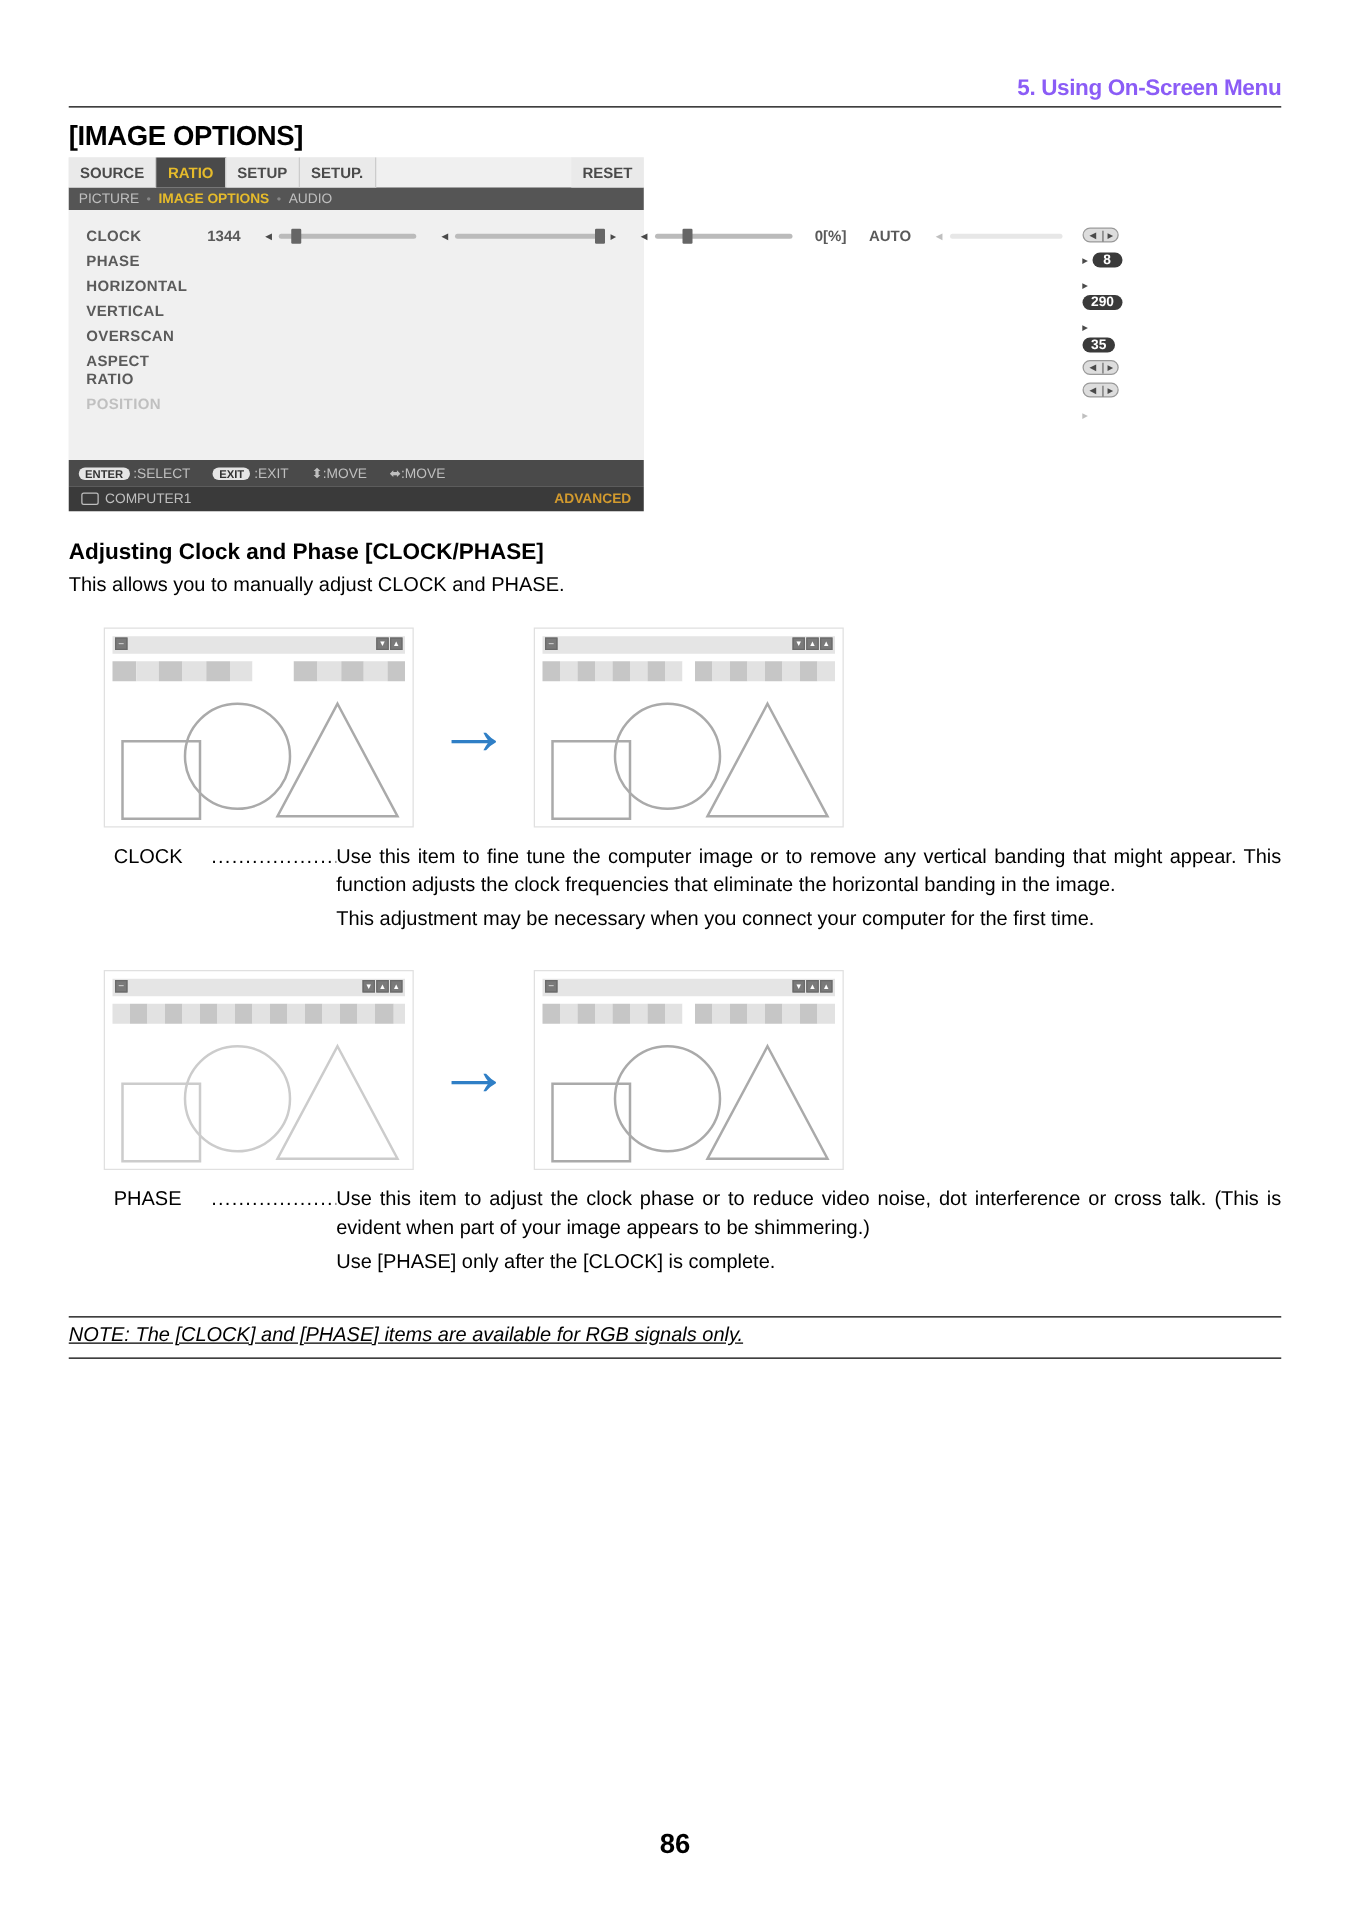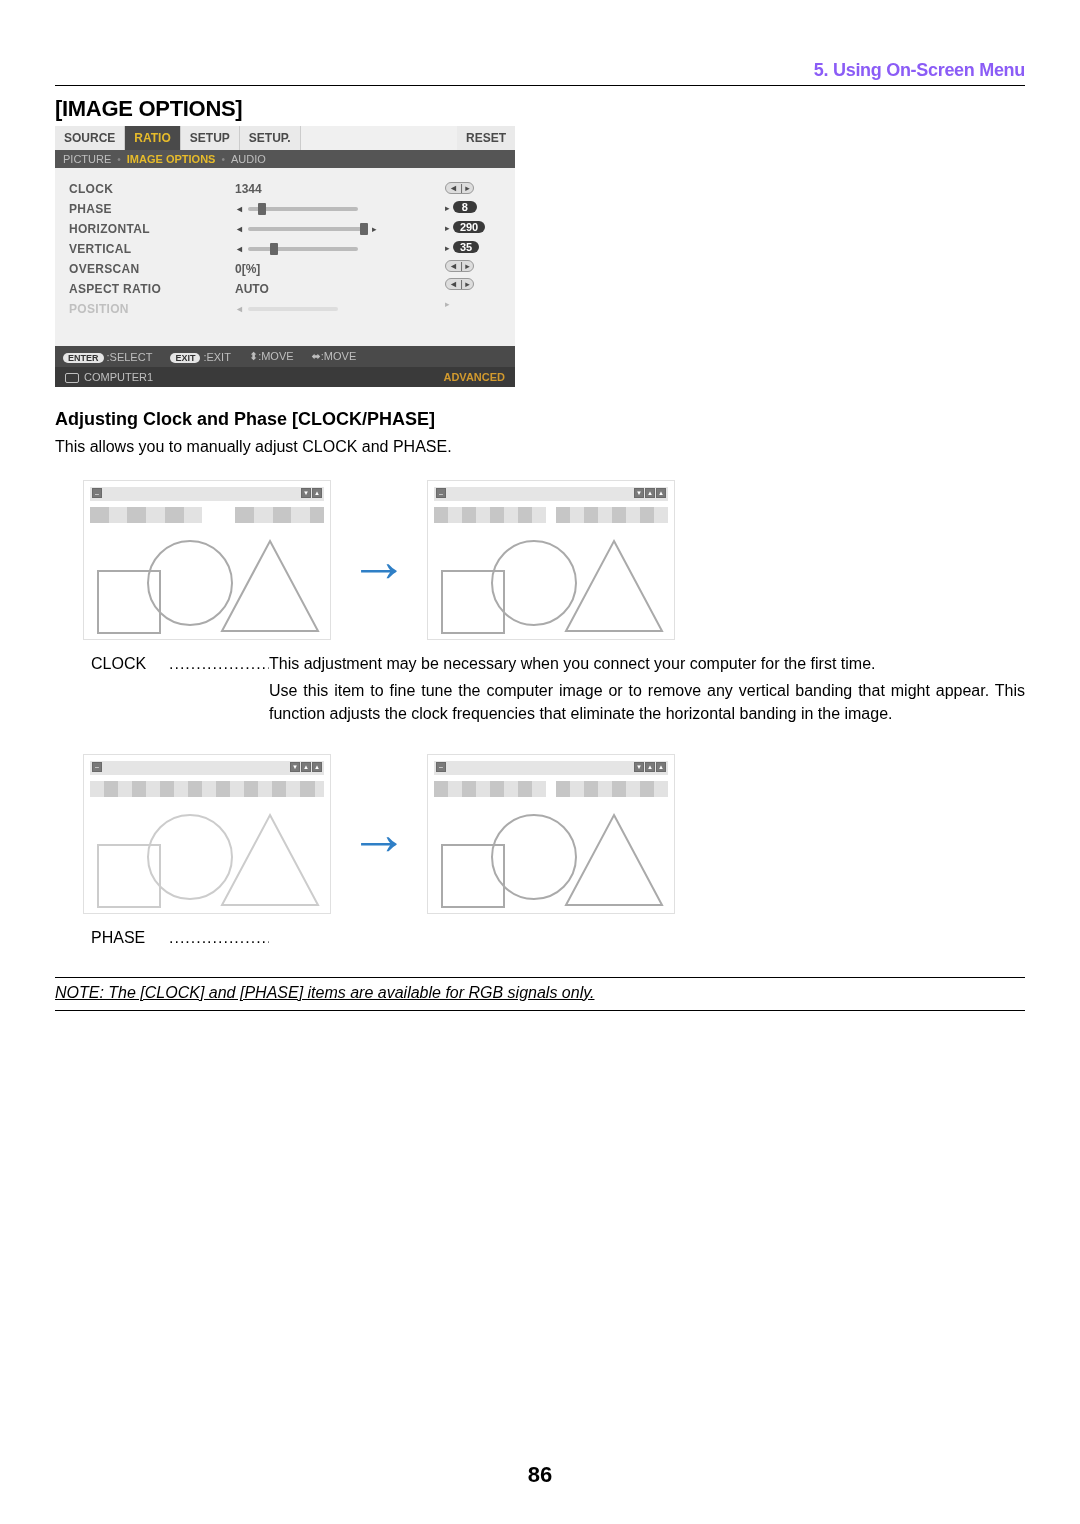--- a/index.html
+++ b/index.html
@@ -70,21 +70,21 @@
   .subtab.active { color: #e6bb2b; font-weight: bold; }
   .osd-body {
     display: flex;
     padding: 14px 10px 30px 14px;
     background: #f0f0f0;
     gap: 16px;
   }
   .osd-left { width: 150px; display:flex; flex-direction:column; gap:6px;}
   .osd-left .item { color:#5a5a5a; font-weight:bold; font-size:12px; letter-spacing:0.3px;}
   .osd-left .item.disabled { color:#c0c0c0;}
-  .osd-mid { flex:1; display:flex; flex-direction:column; gap:6px;}
+  .osd-mid { flex:1; display:flex; gap:18px;}
   .osd-right { width:60px; display:flex; flex-direction:column; gap:6px; align-items:flex-start;}
   .osd-mid .val, .osd-right .val { font-size:12px; color:#5a5a5a; font-weight:bold;}
   .slider {
     display:flex; align-items:center; gap:4px; height:14px;
   }
   .track {
     background:#bbb; height:4px; border-radius:2px; position:relative;
   }
   .handle {
     position:absolute; top:-4px; width:8px; height:12px; background:#666; border-radius:1px;
@@ -335,22 +335,22 @@
           <polygon points="180,12 228,102 132,102" fill="none" stroke="#aaa" stroke-width="2"></polygon>
         </svg>
       </div>
     </div>
   </div>
 
   <div class="defblock">
     <div class="defterm">CLOCK</div>
     <div class="defdots">...................</div>
     <div class="defbody">
+      <p>Use this item to fine tune the computer image or to remove any vertical banding that might appear. This function adjusts the clock frequencies that eliminate the horizontal banding in the image.</p>
       <p>This adjustment may be necessary when you connect your computer for the first time.</p>
-      <p>Use this item to fine tune the computer image or to remove any vertical banding that might appear. This function adjusts the clock frequencies that eliminate the horizontal banding in the image.</p>
     </div>
   </div>
 
   <div class="illus-row">
     <div class="thumb">
       <div class="titlebar">
           <div class="btns left">
             <div class="btn">–</div>
           </div>
           <div class="btns right">
@@ -424,20 +424,22 @@
           <polygon points="180,12 228,102 132,102" fill="none" stroke="#aaa" stroke-width="2"></polygon>
         </svg>
       </div>
     </div>
   </div>
 
   <div class="defblock">
     <div class="defterm">PHASE</div>
     <div class="defdots">...................</div>
     <div class="defbody">
+      <p>Use this item to adjust the clock phase or to reduce video noise, dot interference or cross talk. (This is evident when part of your image appears to be shimmering.)</p>
+      <p>Use [PHASE] only after the [CLOCK] is complete.</p>
     </div>
   </div>
 
   <hr class="note-rule">
   <div class="note">NOTE: The [CLOCK] and [PHASE] items are available for RGB signals only.</div>
   <hr class="note-rule2">
 </div>
 
 <div class="pagenum">86</div>
 

